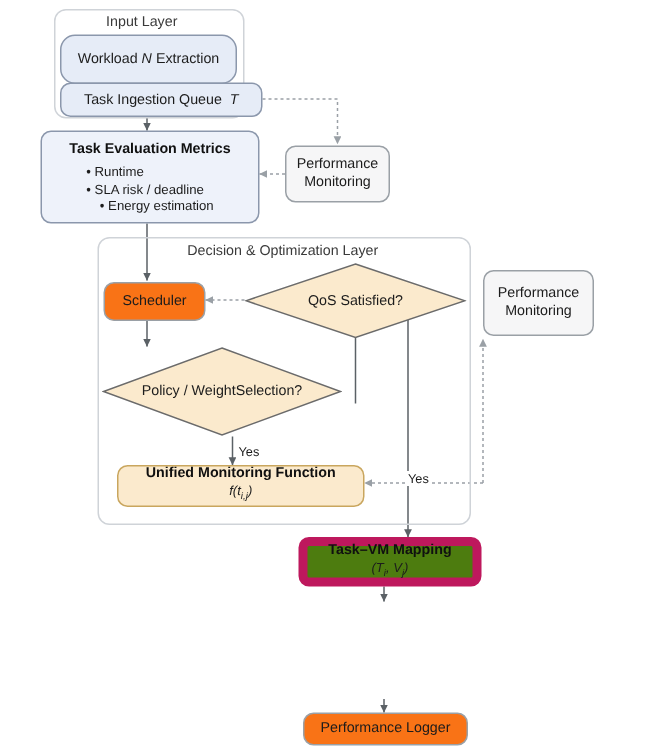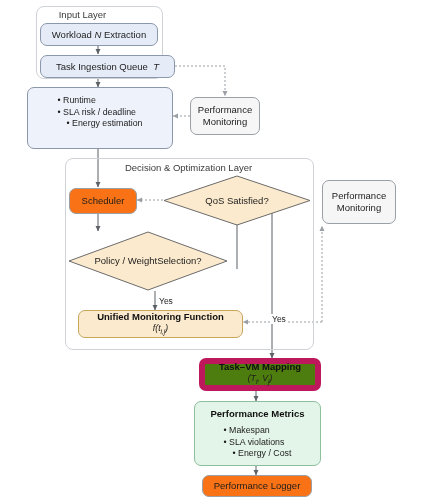--- a/index.html
+++ b/index.html
@@ -79,38 +79,39 @@
 
       <path d="M163,200 L137,200" marker-end="url(#ahd)"></path>
 
       <path d="M322,322 L243,322" marker-end="url(#ahd)"></path>
 
       <path d="M322,322 L322,226" marker-end="url(#ahd)"></path>
     </g>
   </svg>
 
   <div class="layerbox" style="left:36px;top:6px;width:125px;height:71px;"></div>
-  <div class="layerlabel" style="left:20px;top:9px;width:125px;">Input Layer</div>
+  <div class="layerlabel" style="left:32px;top:9px;width:125px;">Input Layer</div>
 
-  <div class="node blue" style="left:40px;top:23px;width:118px;height:23px;">
+  <div class="node blue" style="left:40px;top:23px;width:118px;height:33px;border-radius:10px;">
     <div class="t9">
       <span>Workload</span>
       <span class="ital">N</span>
       <span>Extraction</span>
     </div>
   </div>
 
   <div class="node blue" style="left:40px;top:55px;width:135px;height:23px;">
     <div class="t9">
       <span>Task Ingestion Queue</span>
       &nbsp;<span class="ital">T</span>
     </div>
   </div>
 
   <div class="node blue2" style="left:27px;top:87px;width:146px;height:62px;padding-top:4px;justify-content:flex-start;">
+    <div class="t9b" style="margin-top:2px;">Task Evaluation Metrics</div>
     <div class="bullets">
       <div>• Runtime</div>
       <div>• SLA risk / deadline</div>
       <div class="ind">• Energy estimation</div>
     </div>
   </div>
 
   <div class="node gray" style="left:190px;top:97px;width:70px;height:38px;">
     <div class="t9">Performance</div>
     <div class="t9">Monitoring</div>
@@ -156,26 +157,18 @@
     <div class="t9">Monitoring</div>
   </div>
 
   <div class="node green2" style="left:199px;top:358px;width:122px;height:33px;">
     <div class="t9b">Task–VM Mapping</div>
     <div class="t85 ital">
       <span>(T</span><sub>i</sub><span>, V</span><sub>j</sub><span>)</span>
     </div>
   </div>
 
-  <div class="node green" style="left:194px;top:401px;width:127px;height:65px;justify-content:flex-start;padding-top:6px;">
-    <div class="t9b">Performance Metrics</div>
-    <div class="bullets" style="margin-top:5px;">
-      <div>• Makespan</div>
-      <div>• SLA violations</div>
-      <div class="ind">• Energy / Cost</div>
-    </div>
-  </div>
 
   <div class="node white" style="left:202px;top:475px;width:110px;height:22px;">
     <div class="t9">Performance Logger</div>
   </div>
 
 </div>
 
 </body></html>

